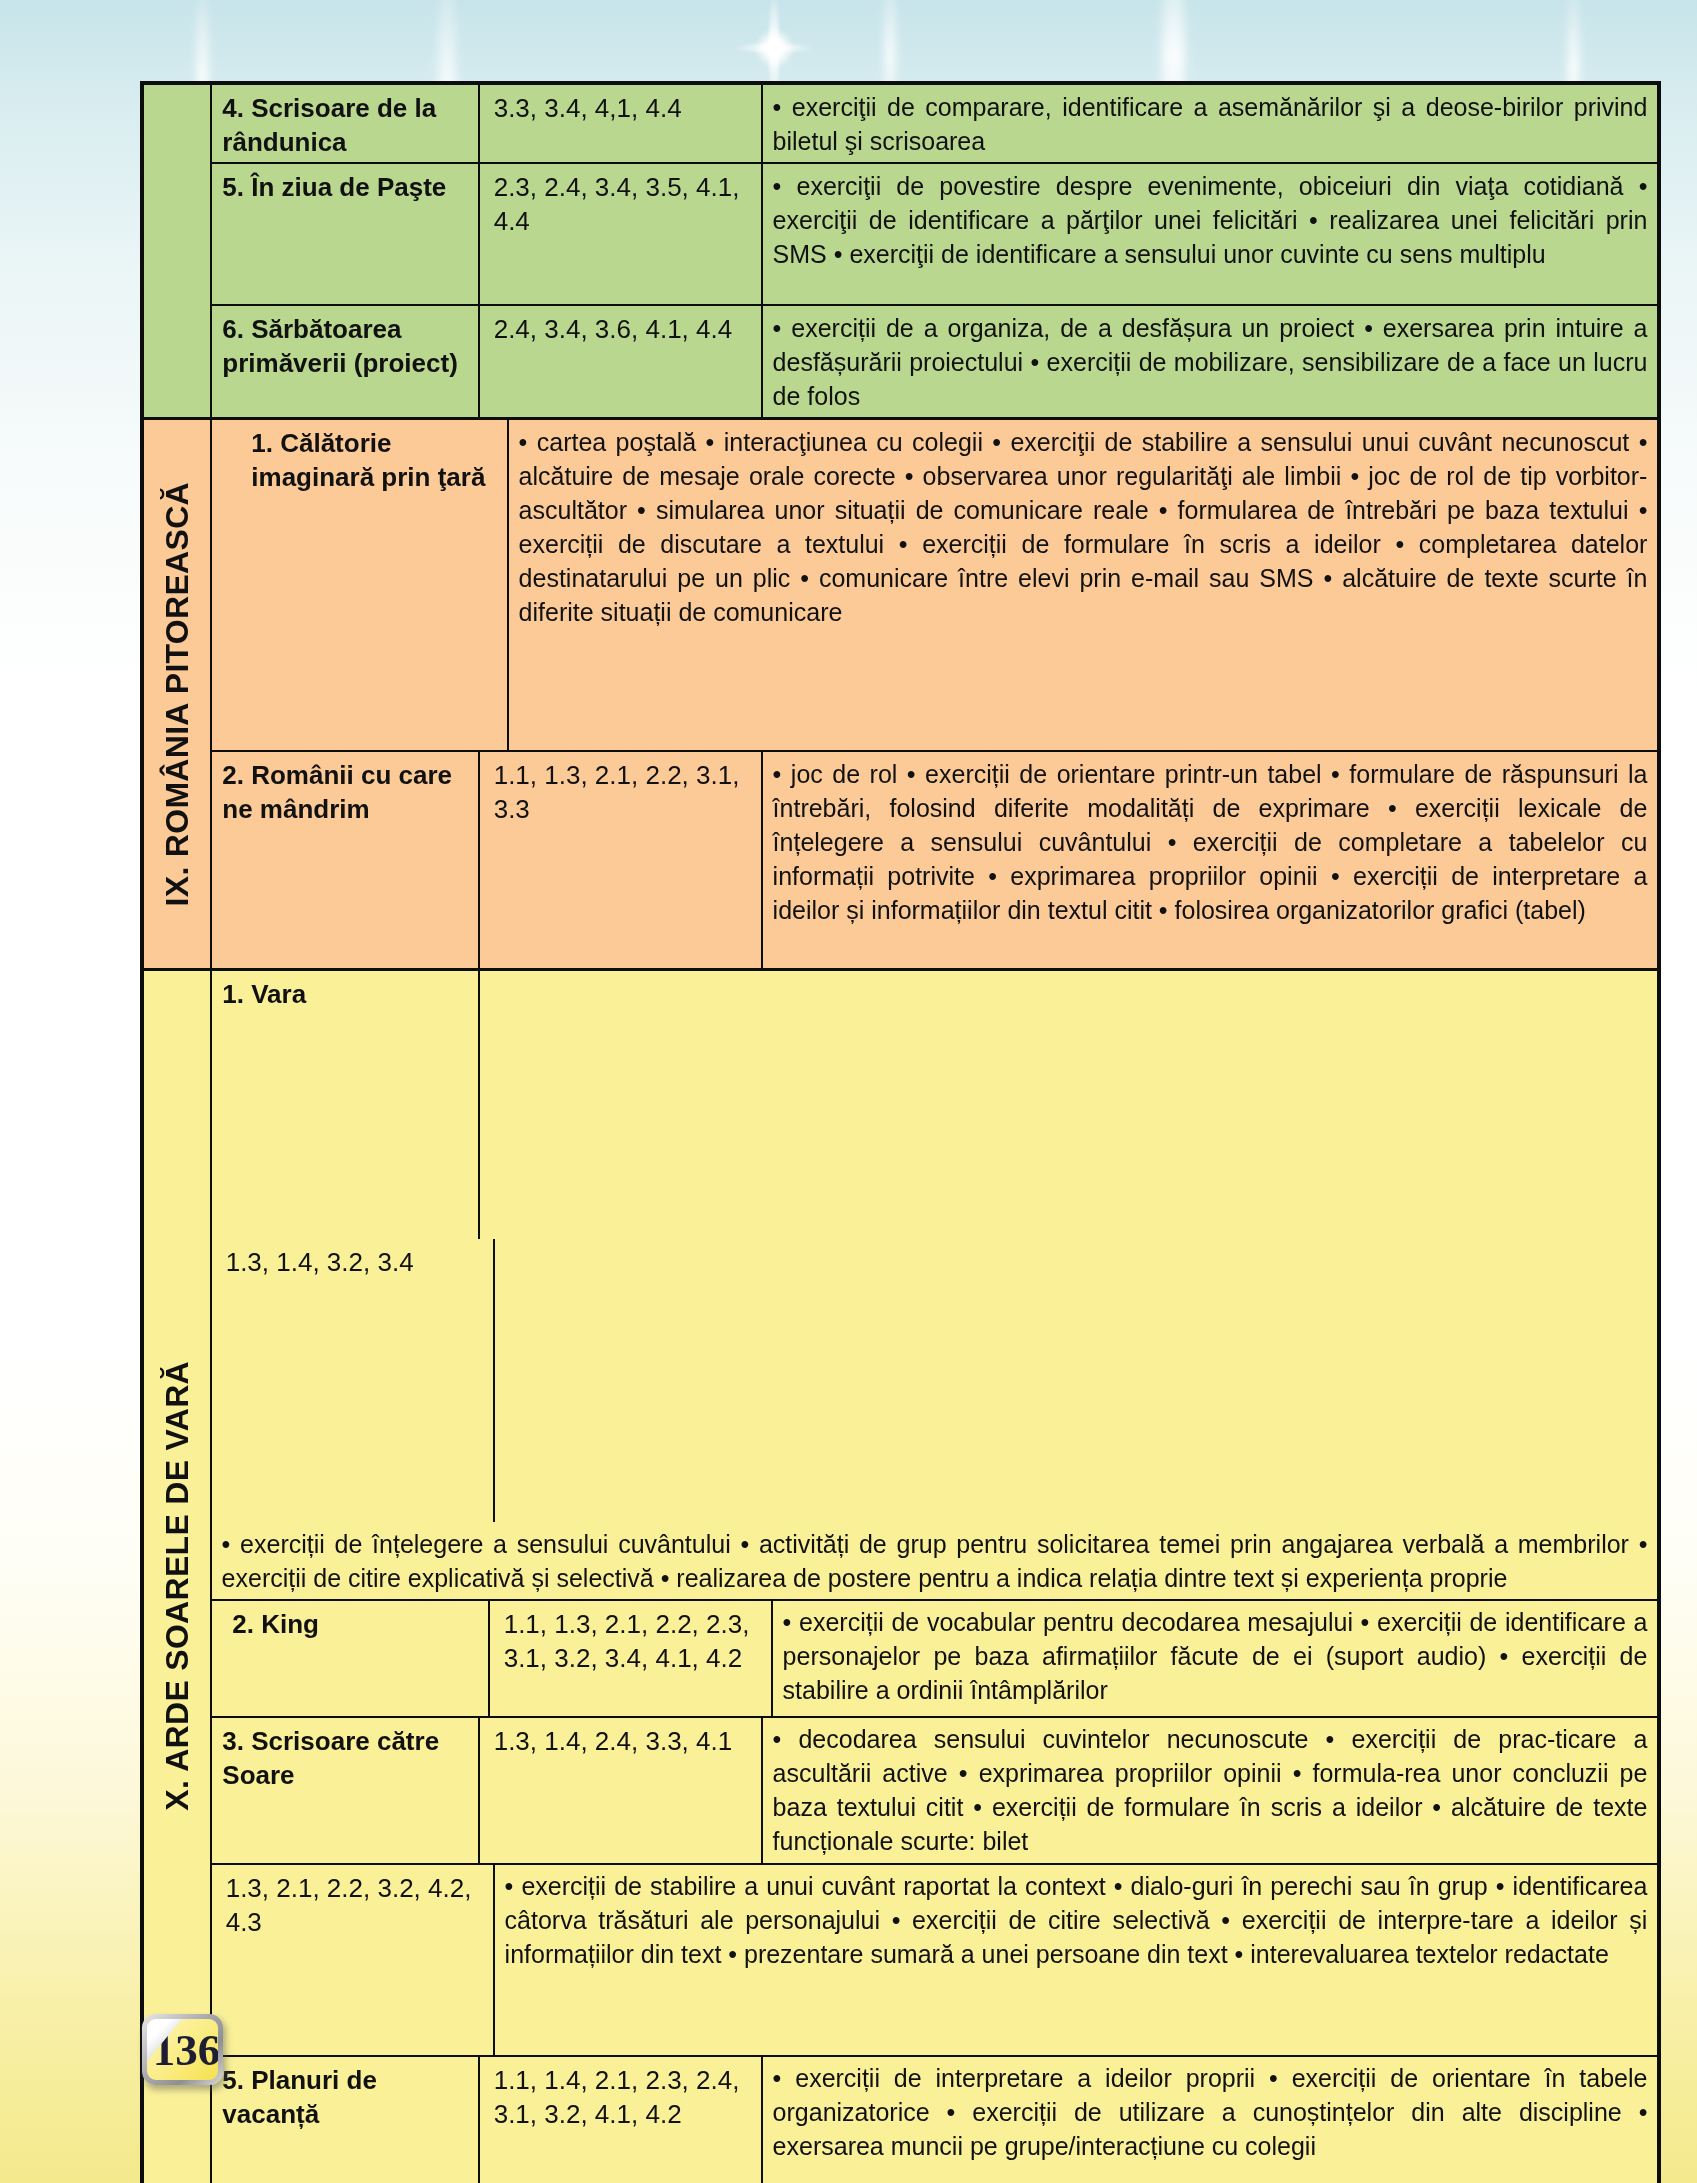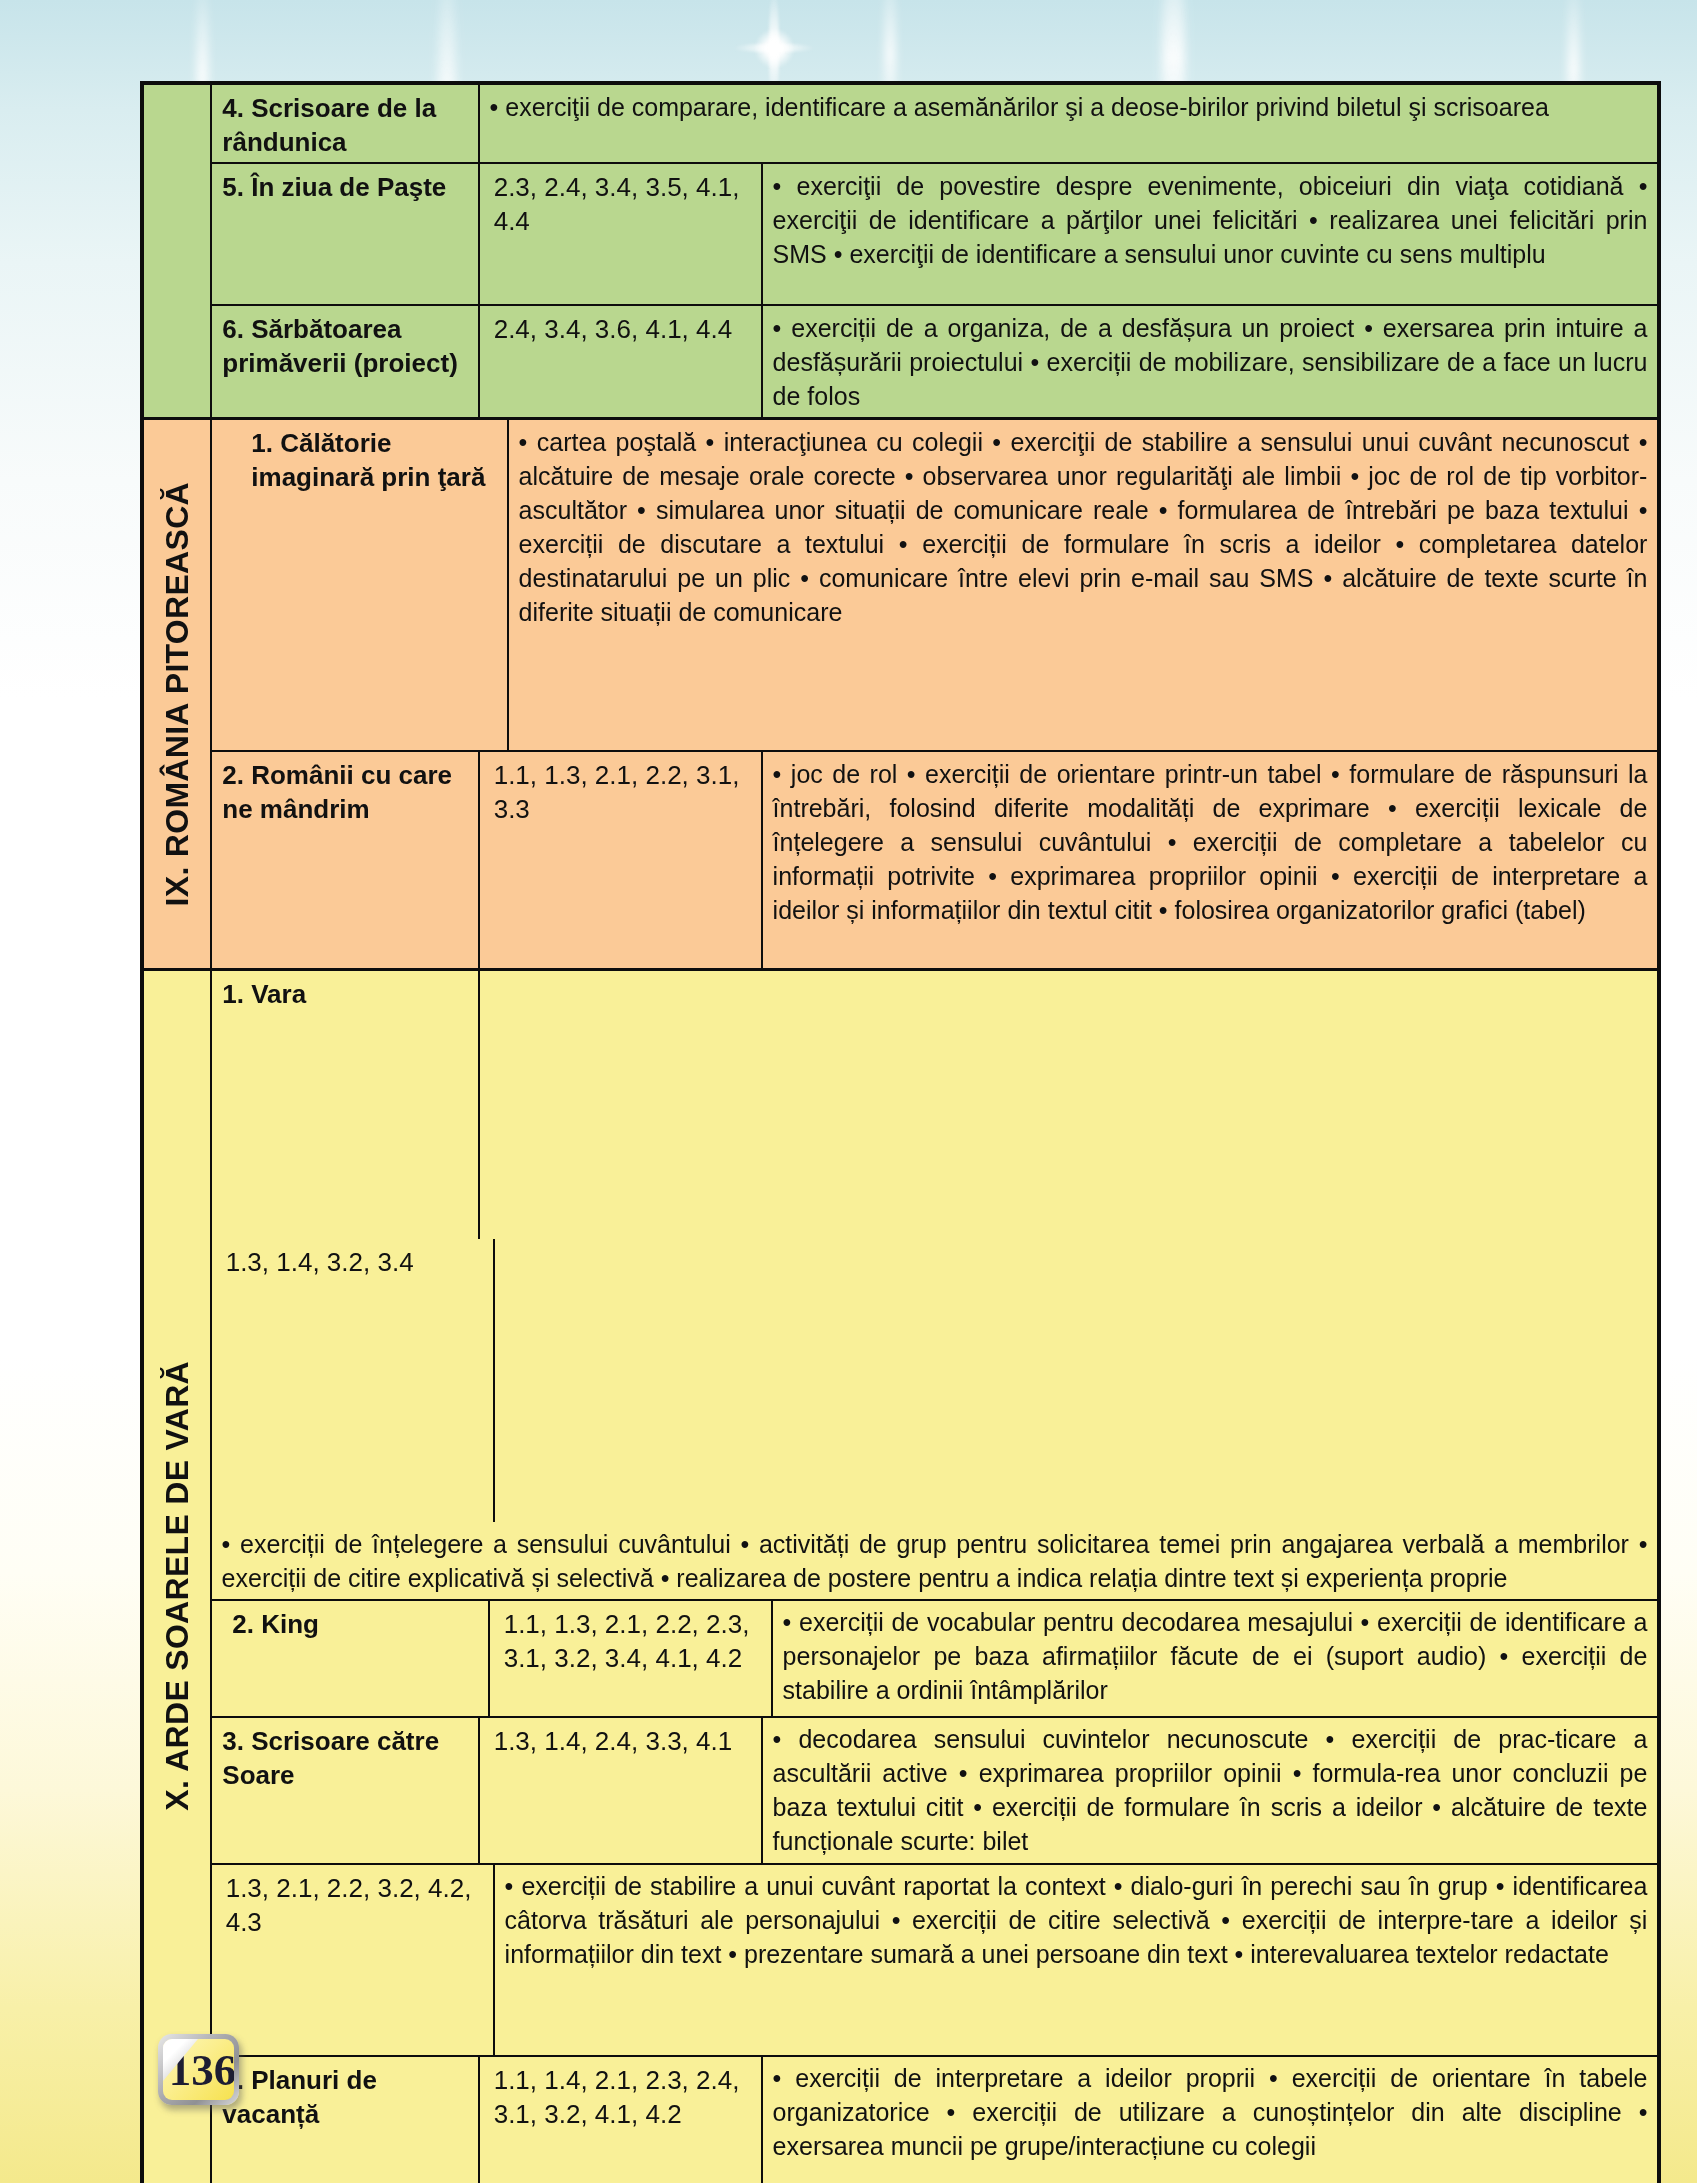--- a/index.html
+++ b/index.html
@@ -30,23 +30,23 @@
   .cell{box-sizing:border-box;}
   .cell.topic{width:268px;flex:0 0 268px;border-right:2.1px solid #0d0d0d;font-weight:bold;font-size:26px;line-height:34px;padding:6.2px 4.1px 2.7px 10.3px;color:#111;}
   .cell.codes{width:283px;flex:0 0 283px;border-right:2.1px solid #0d0d0d;font-size:26px;line-height:34px;padding:6.2px 6.8px 2.7px 13.7px;color:#111;}
   .cell.acts{flex:1;font-size:25px;line-height:34px;padding:4.8px 9.6px 4.1px 9.6px;text-align:justify;color:#111;}
   .vlabel{writing-mode:vertical-rl;transform:rotate(180deg);font-weight:bold;font-size:32px;letter-spacing:0.3px;white-space:nowrap;color:#111;}
   .sec-green{background:#b9d78f;}
   .sec-orange{background:#fbca97;}
   .sec-yellow{background:#f9f098;}
 
   
-  .pagebadge{position:absolute;left:158px;top:2014px;width:81px;height:71px;border-radius:13.7px;
+  .pagebadge{position:absolute;left:142px;top:2014px;width:81px;height:71px;border-radius:13.7px;
     background:linear-gradient(135deg,#e8e8e8,#a9a9ad 45%,#8f9094 70%,#d9d9db);
-    box-shadow:2.7px 4.1px 6.8px rgba(90,90,90,.45);padding:4.8px;box-sizing:border-box;margin-top:20px;}
+    box-shadow:2.7px 4.1px 6.8px rgba(90,90,90,.45);padding:4.8px;box-sizing:border-box;}
   .pagebadge .inner{width:100%;height:100%;border-radius:9px;background:linear-gradient(135deg,#fdf7bb 0%,#fbee8d 45%,#f6e14e 100%);
     display:flex;align-items:center;justify-content:center;position:relative;overflow:hidden;}
   .pagebadge .curl{position:absolute;left:-4.1px;top:-5.5px;width:44px;height:53px;
     background:linear-gradient(135deg,#ffffff 35%,#e3e3e3 55%,#bdbdbd 62%,rgba(255,255,255,0) 63%);
     clip-path:polygon(0 0,100% 0,0 100%);border-bottom-right-radius:41px;}
   .pagebadge .num{font-family:"Liberation Serif","DejaVu Serif",serif;font-weight:bold;font-size:45px;color:#1d1d33;margin-left:8.2px;}
 </style>
 </head>
 <body>
 
@@ -75,20 +75,21 @@
 
 <div class="sched">
 
   <div class="section sec-green">
     <div class="sec-label-cell">
       <span class="vlabel"></span>
     </div>
     <div class="sec-rows">
       <div class="row" style="min-height:71px;">
         <div class="cell topic">4. Scrisoare de la rândunica</div>
+        <div class="cell codes">3.3, 3.4, 4,1, 4.4</div>
         <div class="cell acts">• exerciţii de comparare, identificare a asemănărilor şi a deose-birilor privind biletul şi scrisoarea</div>
       </div>
       <div class="row" style="min-height:140px;">
         <div class="cell topic">5. În ziua de Paşte</div>
         <div class="cell codes">2.3, 2.4, 3.4, 3.5, 4.1, 4.4</div>
         <div class="cell acts">• exerciţii de povestire despre evenimente, obiceiuri din viaţa cotidiană • exerciţii de identificare a părţilor unei felicitări • realizarea unei felicitări prin SMS • exerciţii de identificare a sensului unor cuvinte cu sens multiplu</div>
       </div>
       <div class="row" style="min-height:105px;">
         <div class="cell topic">6. Sărbătoarea primăverii (proiect)</div>
         <div class="cell codes">2.4, 3.4, 3.6, 4.1, 4.4</div>

